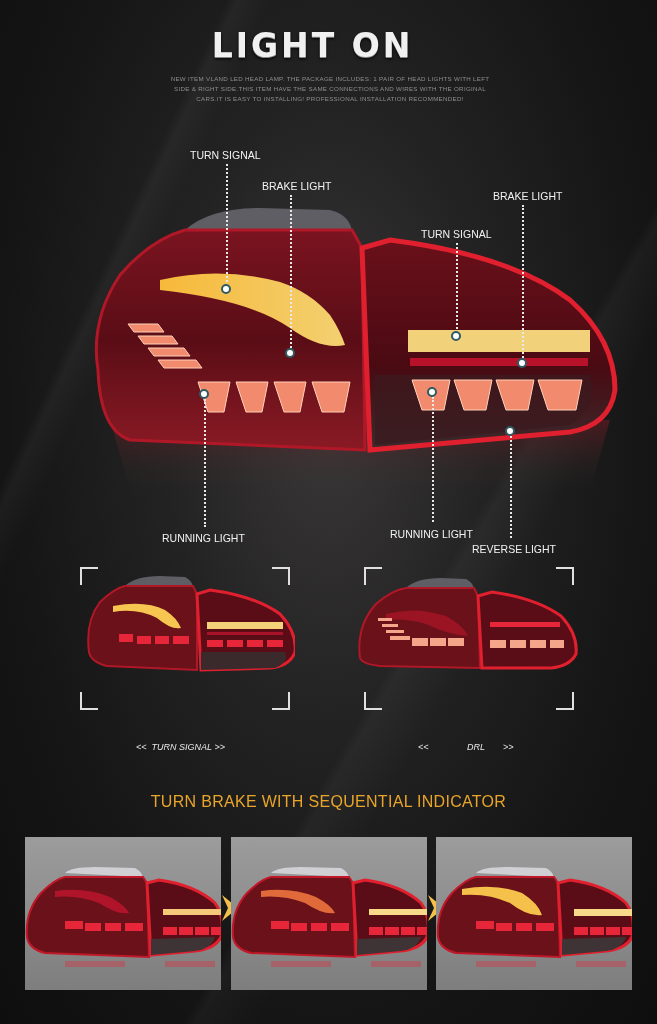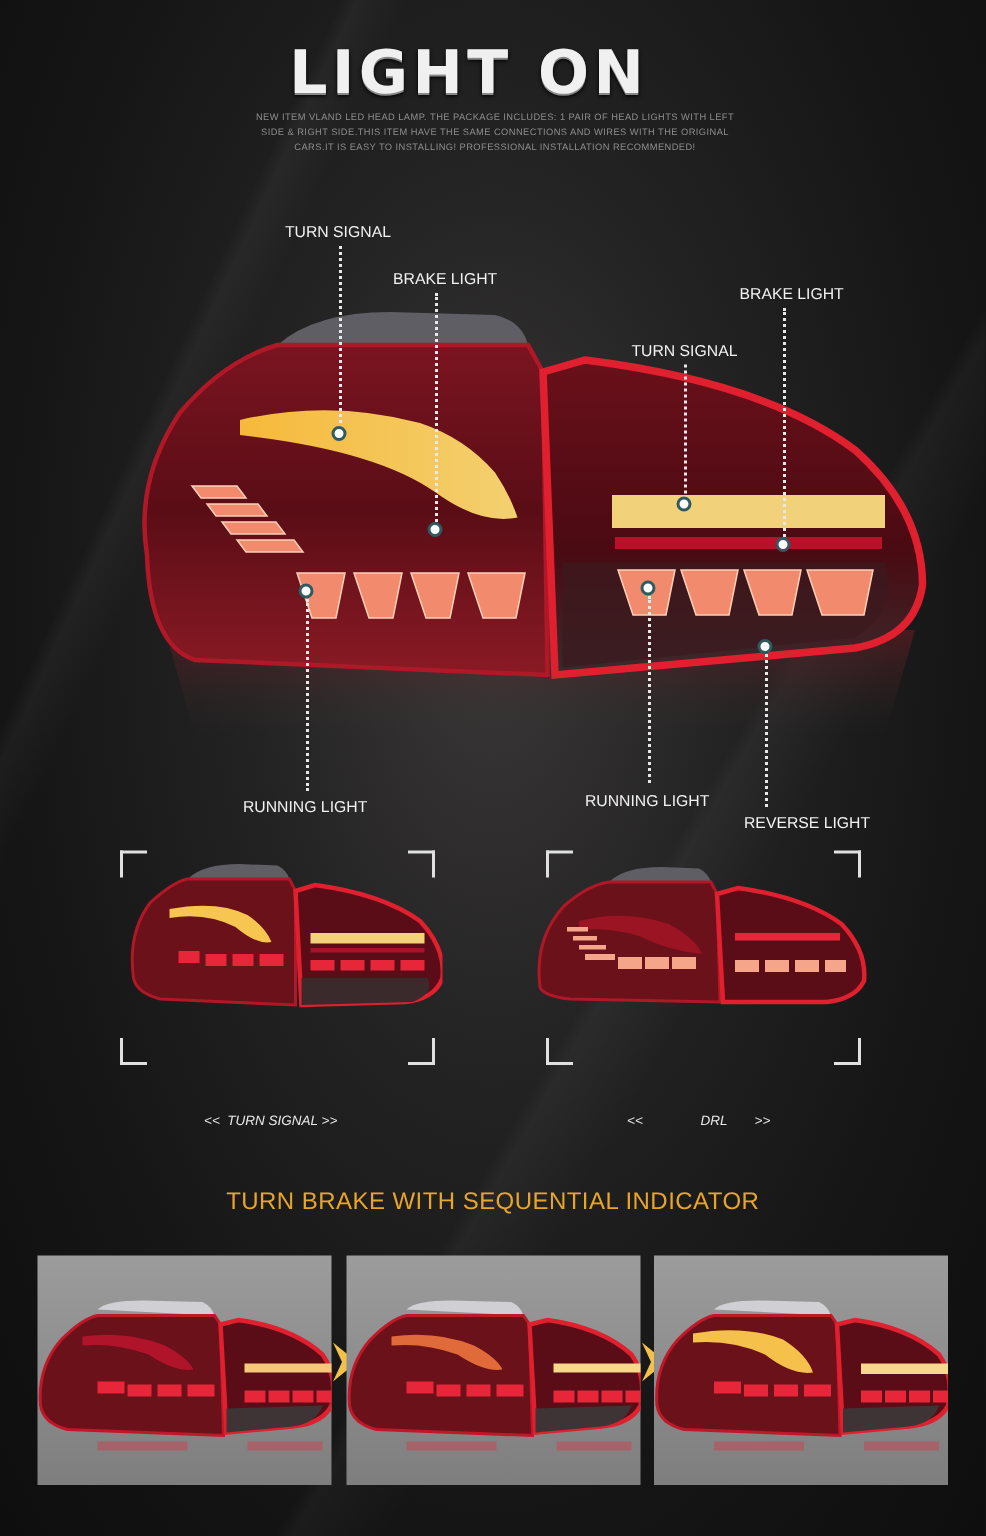--- a/index.html
+++ b/index.html
@@ -5,21 +5,21 @@
   html,body{margin:0;padding:0;}
   body{width:657px;height:1024px;overflow:hidden;position:relative;
     background:#141414;font-family:"Liberation Sans",sans-serif;color:#fff;}
   .bg{position:absolute;inset:0;
     background:
       linear-gradient(115deg, transparent 0 20%, rgba(255,255,255,0.04) 21%, transparent 24% 100%),
       linear-gradient(120deg, transparent 0 62%, rgba(255,255,255,0.035) 63%, transparent 68% 100%),
       radial-gradient(ellipse at 50% 40%, #3a3838 0%, #242323 35%, #151515 70%, #0e0e0e 100%);}
   .abs{position:absolute;}
   .title{left:0;width:625px;top:26px;text-align:center;font-family:"DejaVu Sans",sans-serif;
-    font-size:40px;font-weight:bold;letter-spacing:3px;color:#f0f0f0;
+    font-size:33px;font-weight:bold;letter-spacing:3px;color:#f0f0f0;
     text-shadow:0 1px 0 #888,0 2px 3px #000;}
   .desc{left:170px;width:320px;top:74px;text-align:center;font-size:6.2px;line-height:10px;
     color:#8e8e8e;letter-spacing:0.3px;text-transform:uppercase;}
   .label{font-size:10.5px;color:#f2f2f2;white-space:nowrap;}
   .dash{border-left:2px dotted #e8e8e8;width:0;}
   .dot{width:10px;height:10px;border-radius:50%;background:#fff;border:2px solid #2f5a62;box-sizing:border-box;}
   .corner{width:16px;height:16px;border-color:#e0e0e0;border-style:solid;border-width:0;}
   .corner.tl{border-top-width:2px;border-left-width:2px;}
   .corner.tr{border-top-width:2px;border-right-width:2px;}
   .corner.bl{border-bottom-width:2px;border-left-width:2px;}
@@ -112,21 +112,21 @@
 <div class="abs dot" style="left:199px;top:389px"></div>
 <div class="abs dash" style="left:204px;top:399px;height:128px"></div>
 <div class="abs label" style="left:162px;top:532px">RUNNING LIGHT</div>
 
 <div class="abs dot" style="left:427px;top:387px"></div>
 <div class="abs dash" style="left:432px;top:397px;height:125px"></div>
 <div class="abs label" style="left:390px;top:528px">RUNNING LIGHT</div>
 
 <div class="abs dot" style="left:505px;top:426px"></div>
 <div class="abs dash" style="left:510px;top:436px;height:102px"></div>
-<div class="abs label" style="left:496px;top:543px">REVERSE LIGHT</div>
+<div class="abs label" style="left:472px;top:543px">REVERSE LIGHT</div>
 
 <div class="abs corner tl" style="left:80px;top:567px"></div>
 <div class="abs corner tr" style="left:272px;top:567px"></div>
 <div class="abs corner bl" style="left:80px;top:692px"></div>
 <div class="abs corner br" style="left:272px;top:692px"></div>
 
 <svg class="abs" style="left:85px;top:572px" width="210" height="110" viewBox="0 0 210 110">
   <path d="M40 14 Q50 4 75 4 L100 5 Q106 8 108 14 Z" fill="#5e5e64"></path>
   <path d="M4 80 Q0 50 15 30 Q30 16 40 14 L108 14 L112 22 L112 98 L22 94 Q6 90 4 80 Z" fill="#6a1119" stroke="#b01828" stroke-width="2"></path>
   <path d="M112 22 L125 18 Q170 24 195 42 Q212 60 210 80 Q205 94 185 96 L116 98 Z" fill="#5a0d16" stroke="#e0202e" stroke-width="3"></path>

